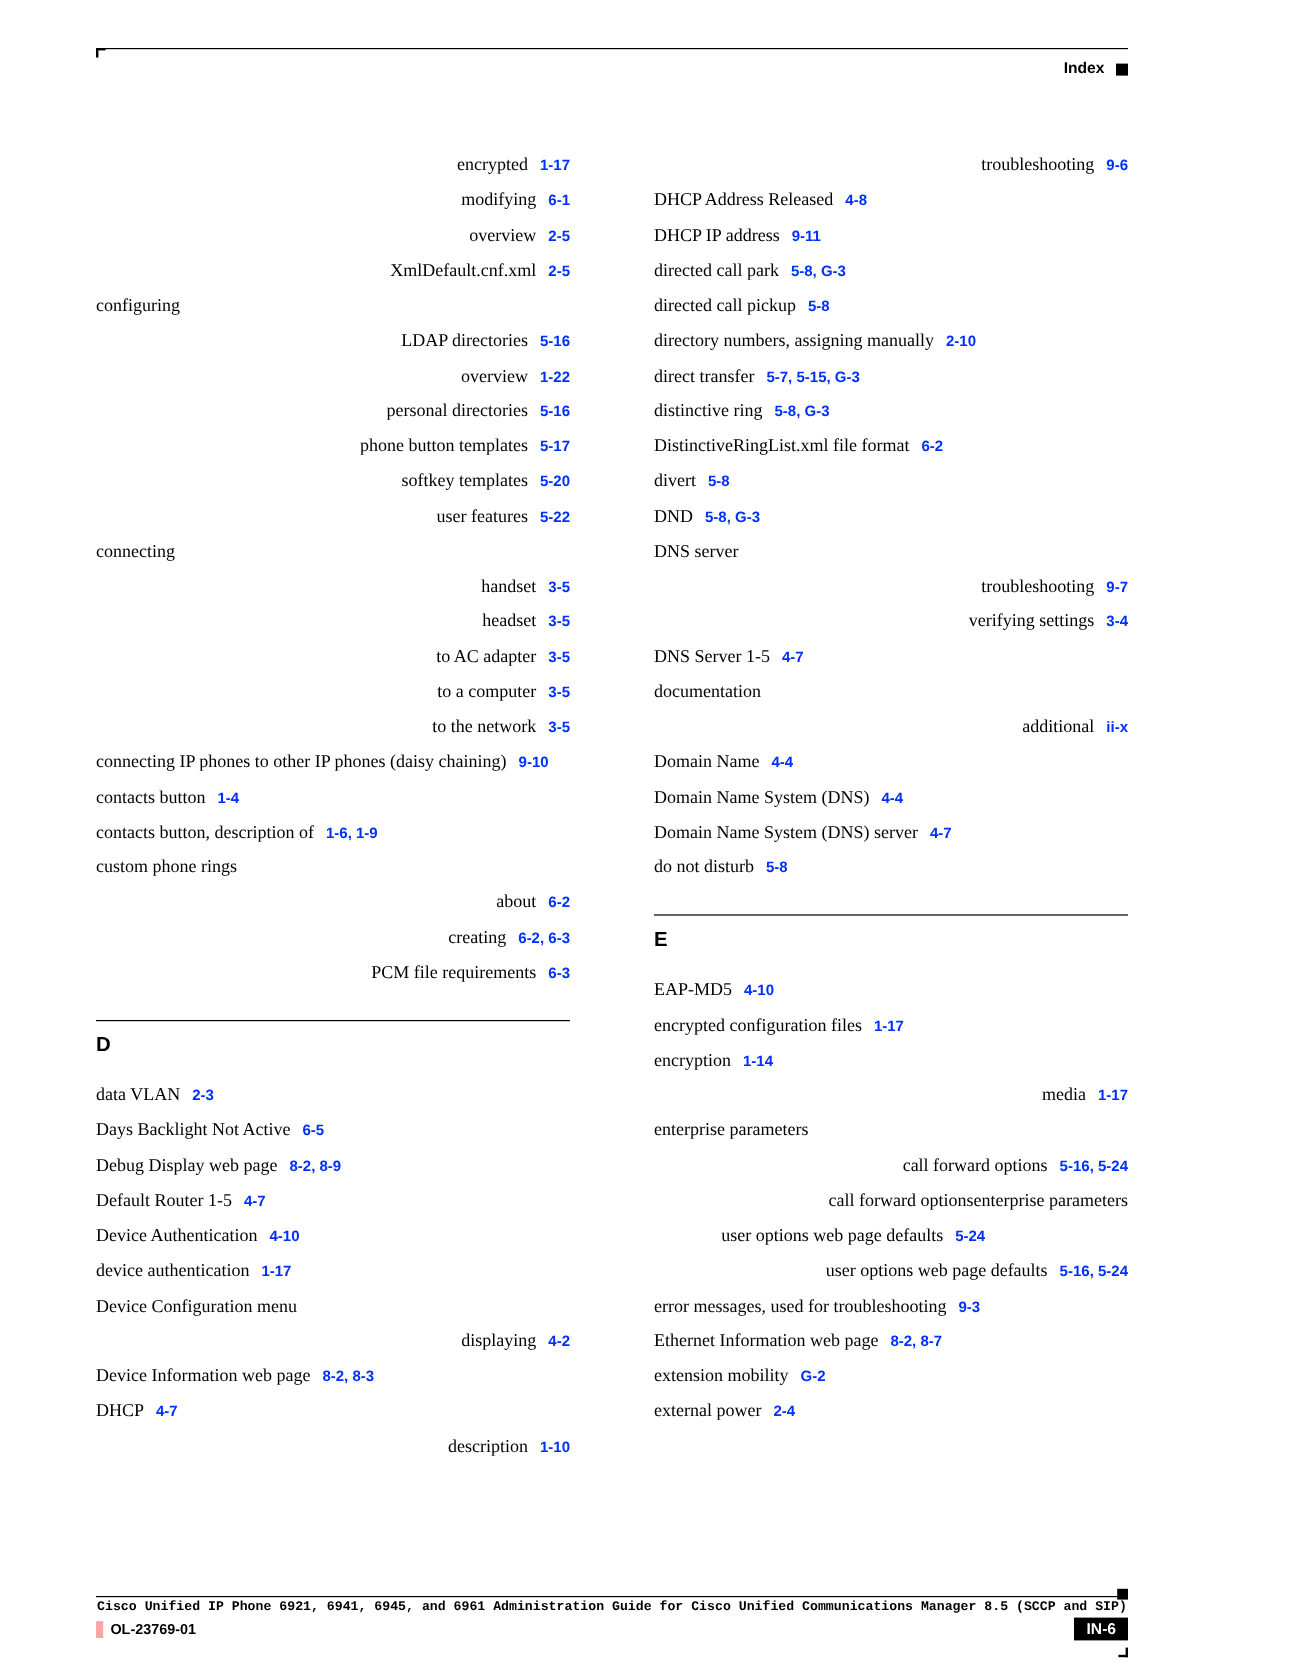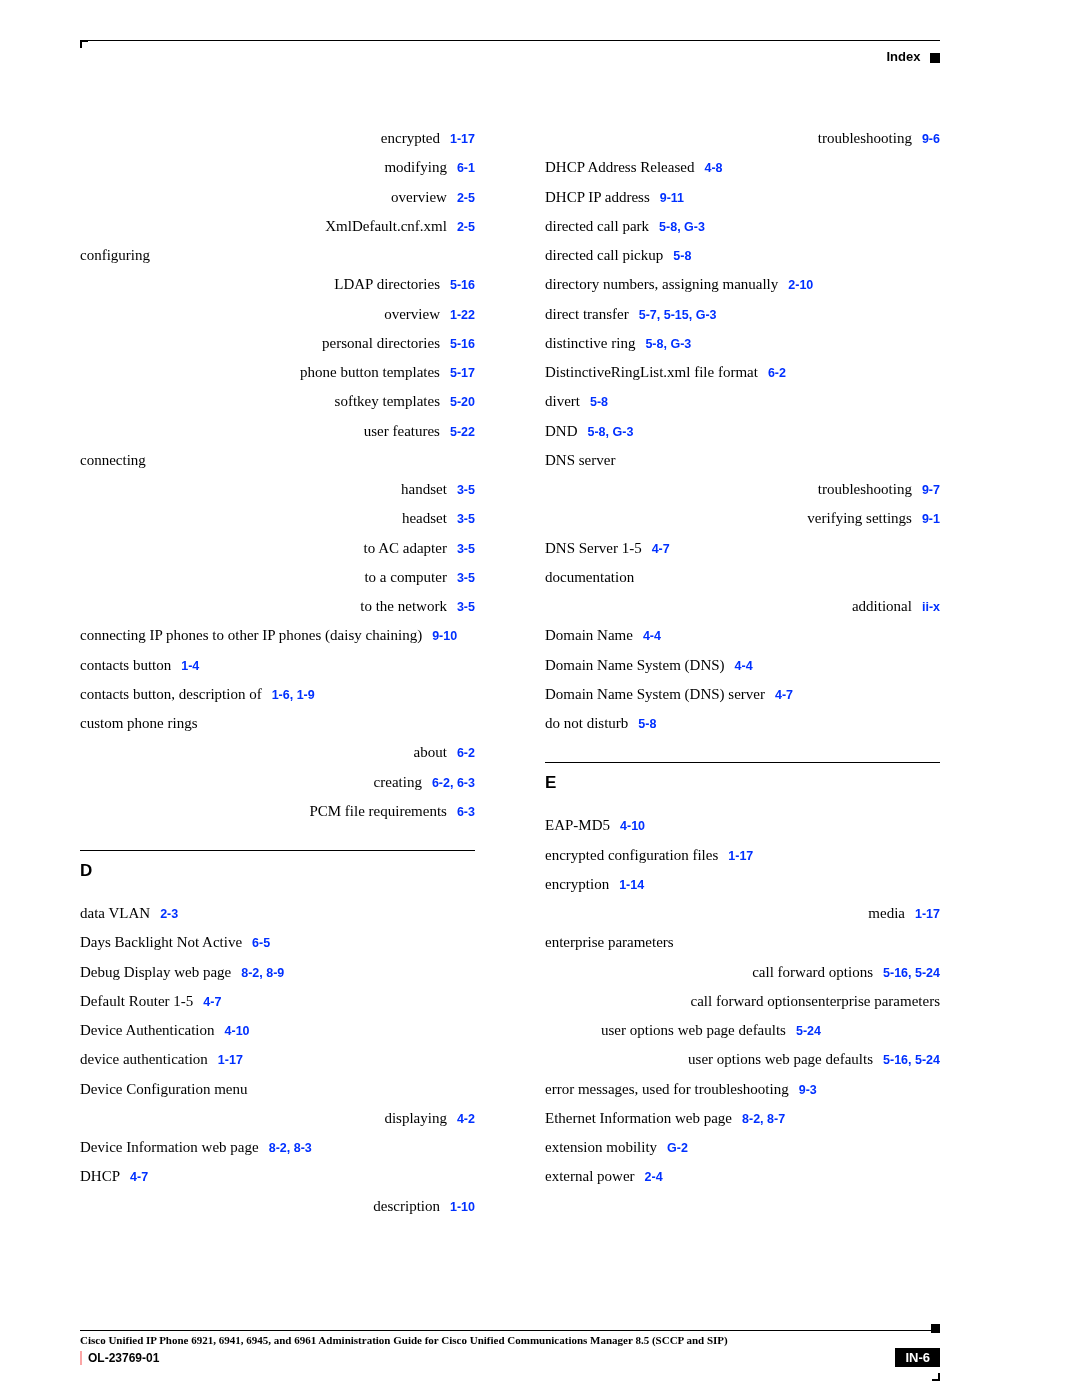--- a/index.html
+++ b/index.html
@@ -93,37 +93,37 @@
   }
   .ftr-rule .sq-r {
     position: absolute;
     right: 0;
     top: 0;
     width: 9px;
     height: 9px;
     background: #000;
   }
   .ftr-title {
-    text-align: left;
-    font-family: Liberation Serif, serif;
+    text-align: center;
+    font-family: Liberation Mono, monospace;
     font-weight: bold;
     font-size: 11px;
     margin-top: 3px;
   }
   .ftr-bottom {
     display: flex;
     justify-content: space-between;
     align-items: center;
     margin-top: 2px;
   }
   .ftr-left {
     font-family: Arial, Helvetica, sans-serif;
     font-weight: bold;
     font-size: 12px;
-    border-left: 2px solid #fca5a5;
+    border-left: 6px solid #fca5a5;
     padding-left: 6px;
   }
   .ftr-page {
     background: #000;
     color: #fff;
     font-family: Arial, Helvetica, sans-serif;
     font-weight: bold;
     font-size: 13px;
     padding: 2px 10px;
   }
@@ -205,21 +205,21 @@
           <div class="entry"><span>directed call park</span><span class="ref">5-8, G-3</span></div>
           <div class="entry"><span>directed call pickup</span><span class="ref">5-8</span></div>
           <div class="entry"><span>directory numbers, assigning manually</span><span class="ref">2-10</span></div>
           <div class="entry"><span>direct transfer</span><span class="ref">5-7, 5-15, G-3</span></div>
           <div class="entry"><span>distinctive ring</span><span class="ref">5-8, G-3</span></div>
           <div class="entry"><span>DistinctiveRingList.xml file format</span><span class="ref">6-2</span></div>
           <div class="entry"><span>divert</span><span class="ref">5-8</span></div>
           <div class="entry"><span>DND</span><span class="ref">5-8, G-3</span></div>
           <div class="entry"><span>DNS server</span></div>
           <div class="entry ind1"><span>troubleshooting</span><span class="ref">9-7</span></div>
-          <div class="entry ind1"><span>verifying settings</span><span class="ref">9-1</span></div>
+          <div class="entry ind1"><span>verifying settings</span><span class="ref">3-4</span></div>
           <div class="entry"><span>DNS Server 1-5</span><span class="ref">4-7</span></div>
           <div class="entry"><span>documentation</span></div>
           <div class="entry ind1"><span>additional</span><span class="ref">ii-x</span></div>
           <div class="entry"><span>Domain Name</span><span class="ref">4-4</span></div>
           <div class="entry"><span>Domain Name System (DNS)</span><span class="ref">4-4</span></div>
           <div class="entry"><span>Domain Name System (DNS) server</span><span class="ref">4-7</span></div>
           <div class="entry"><span>do not disturb</span><span class="ref">5-8</span></div>
         </div>
 
       <div class="letter-block">

